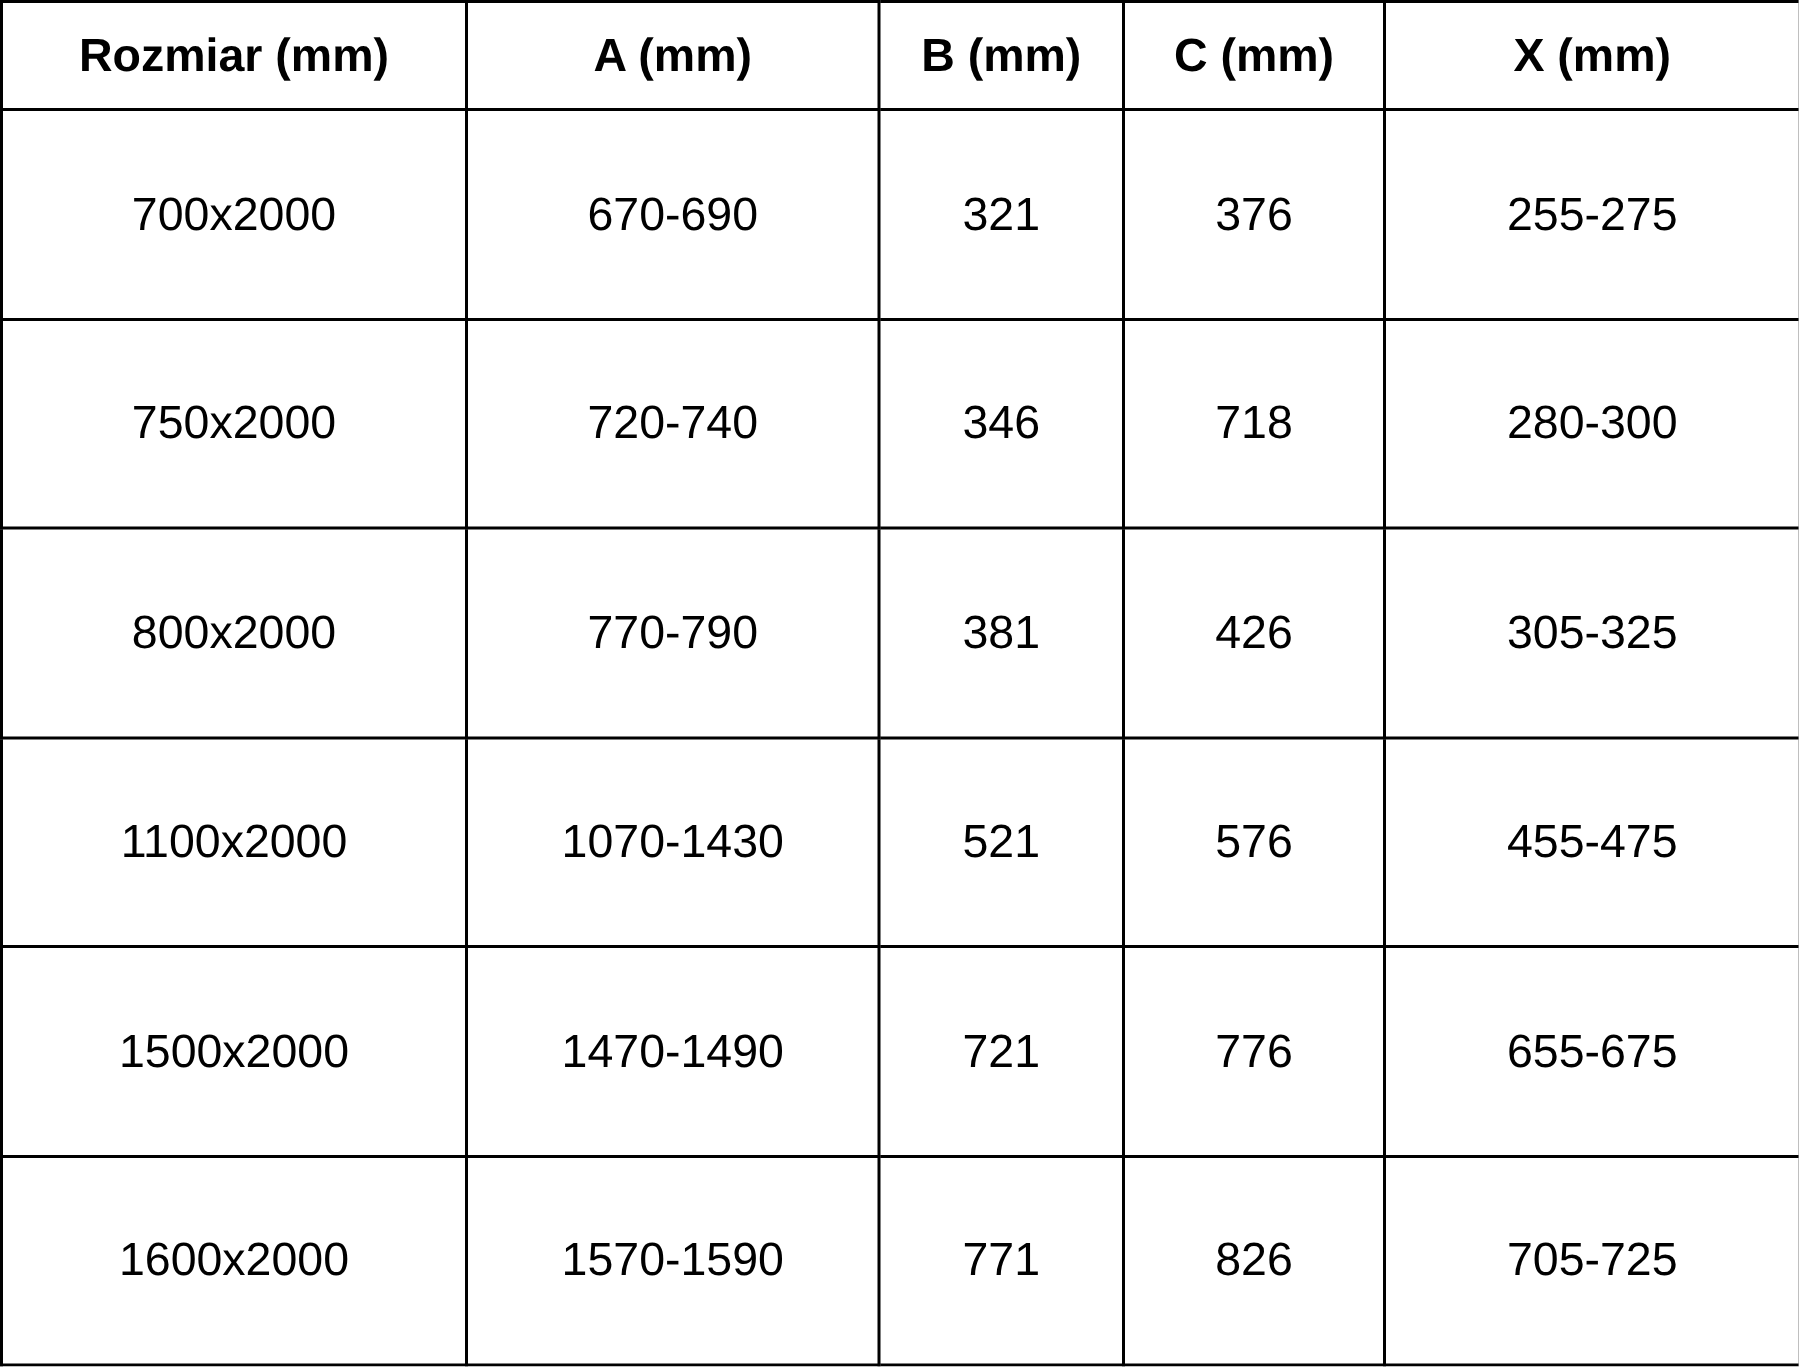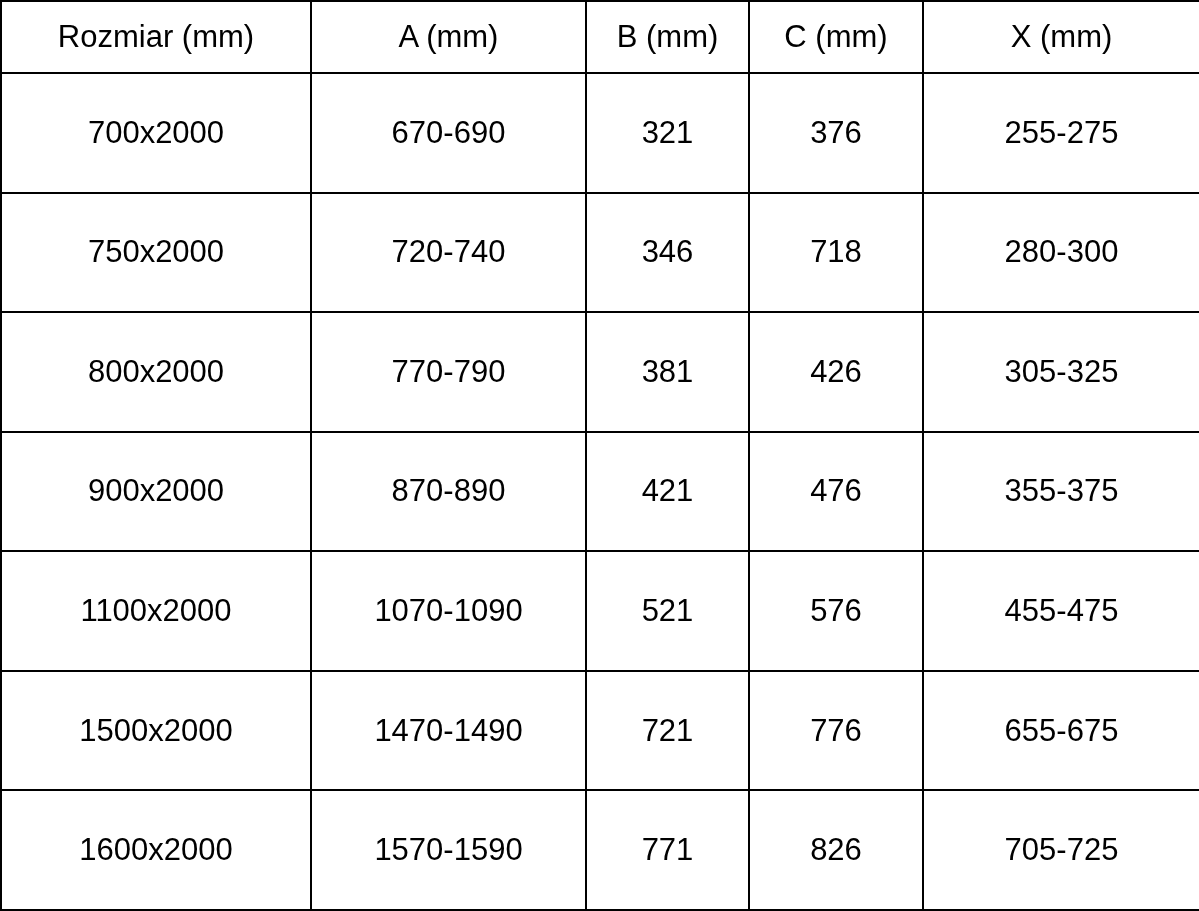--- a/index.html
+++ b/index.html
@@ -27,21 +27,21 @@
     text-align: center;
     vertical-align: middle;
     padding: 0;
     overflow: hidden;
     white-space: nowrap;
   }
   table.spec-table thead tr {
     height: 72px;
   }
   table.spec-table th {
-    font-weight: normal;
+    font-weight: bold;
     font-size: 31px;
   }
   table.spec-table tbody tr {
     height: 70px;
   }
   table.spec-table td {
     font-weight: normal;
     font-size: 31px;
   }
   col.col-rozmiar { width: 310px; }
@@ -87,29 +87,22 @@
           <td>280-300</td>
         </tr>
         <tr>
           <td>800x2000</td>
           <td>770-790</td>
           <td>381</td>
           <td>426</td>
           <td>305-325</td>
         </tr>
         <tr>
-          <td>900x2000</td>
-          <td>870-890</td>
-          <td>421</td>
-          <td>476</td>
-          <td>355-375</td>
-        </tr>
-        <tr>
           <td>1100x2000</td>
-          <td>1070-1090</td>
+          <td>1070-1430</td>
           <td>521</td>
           <td>576</td>
           <td>455-475</td>
         </tr>
         <tr>
           <td>1500x2000</td>
           <td>1470-1490</td>
           <td>721</td>
           <td>776</td>
           <td>655-675</td>

